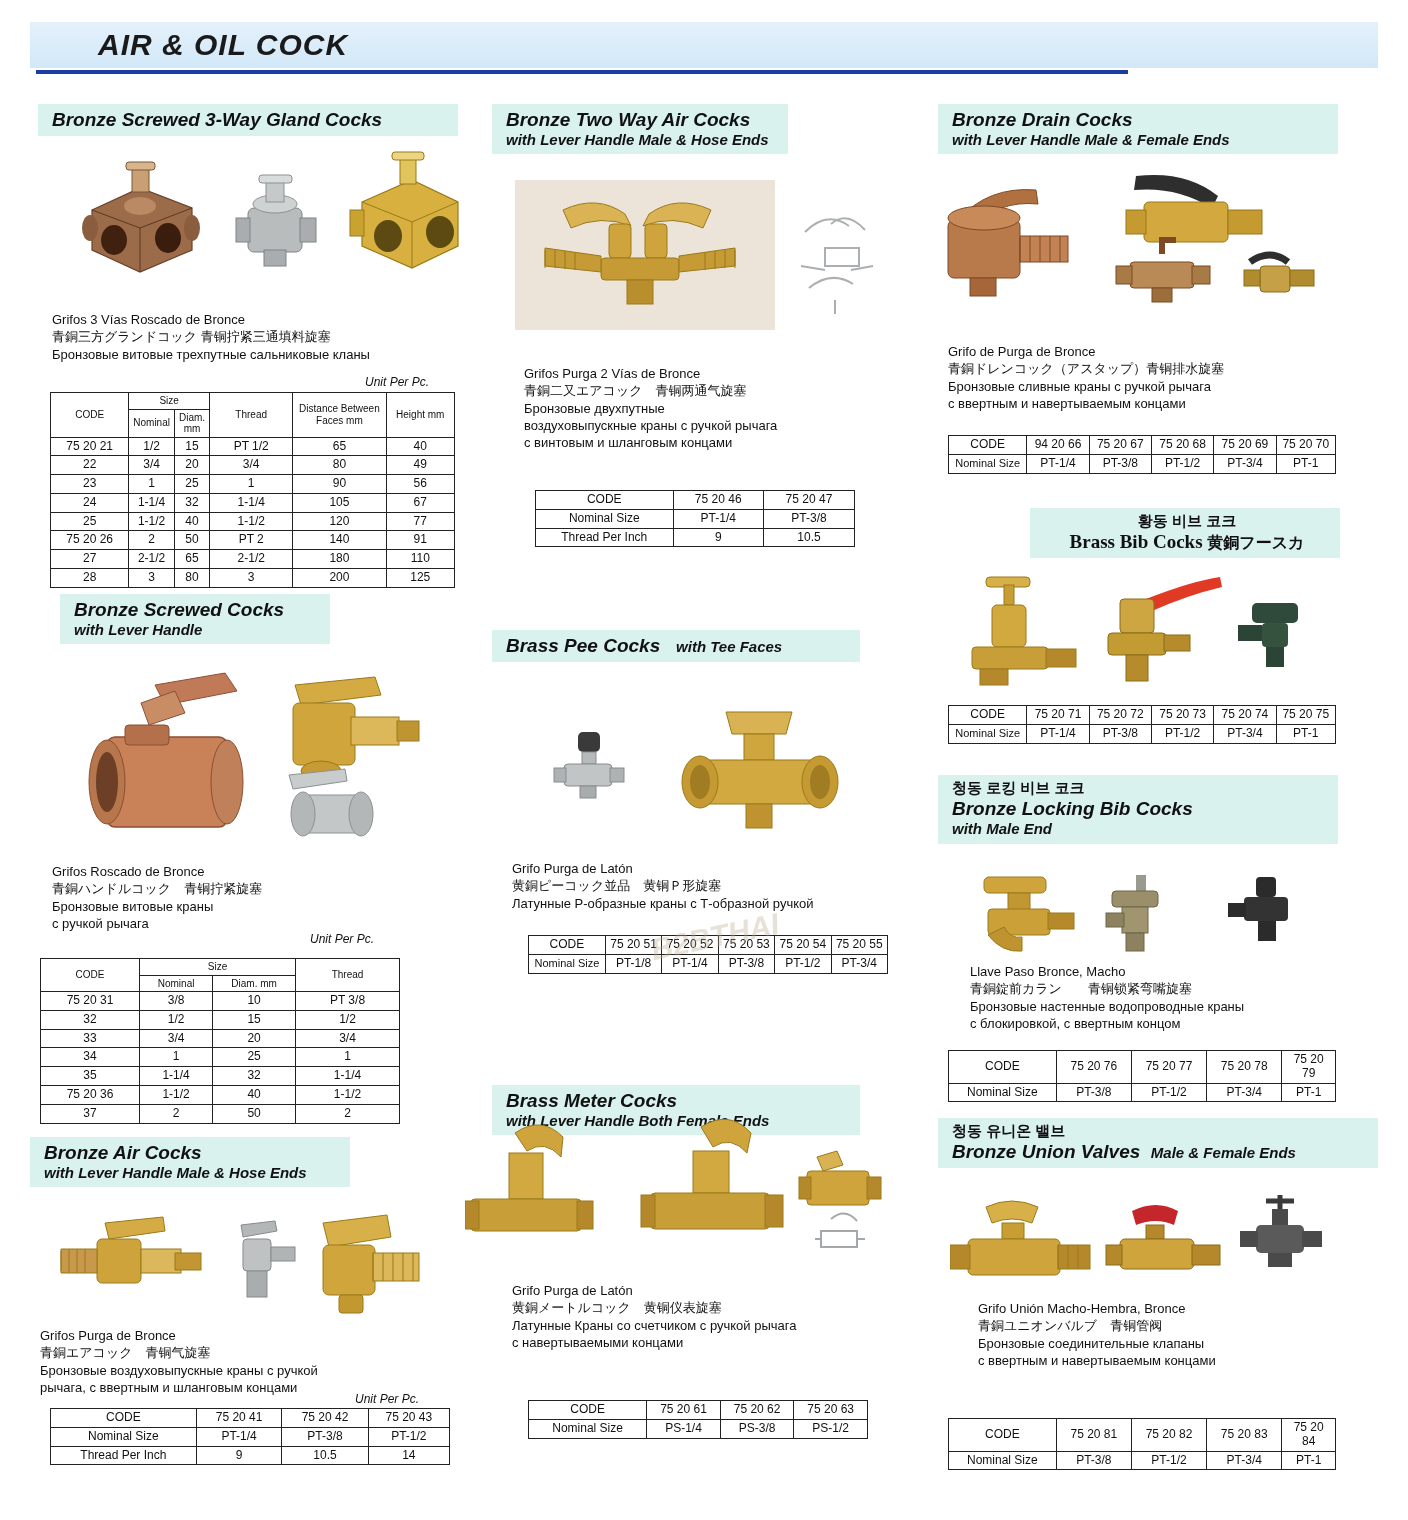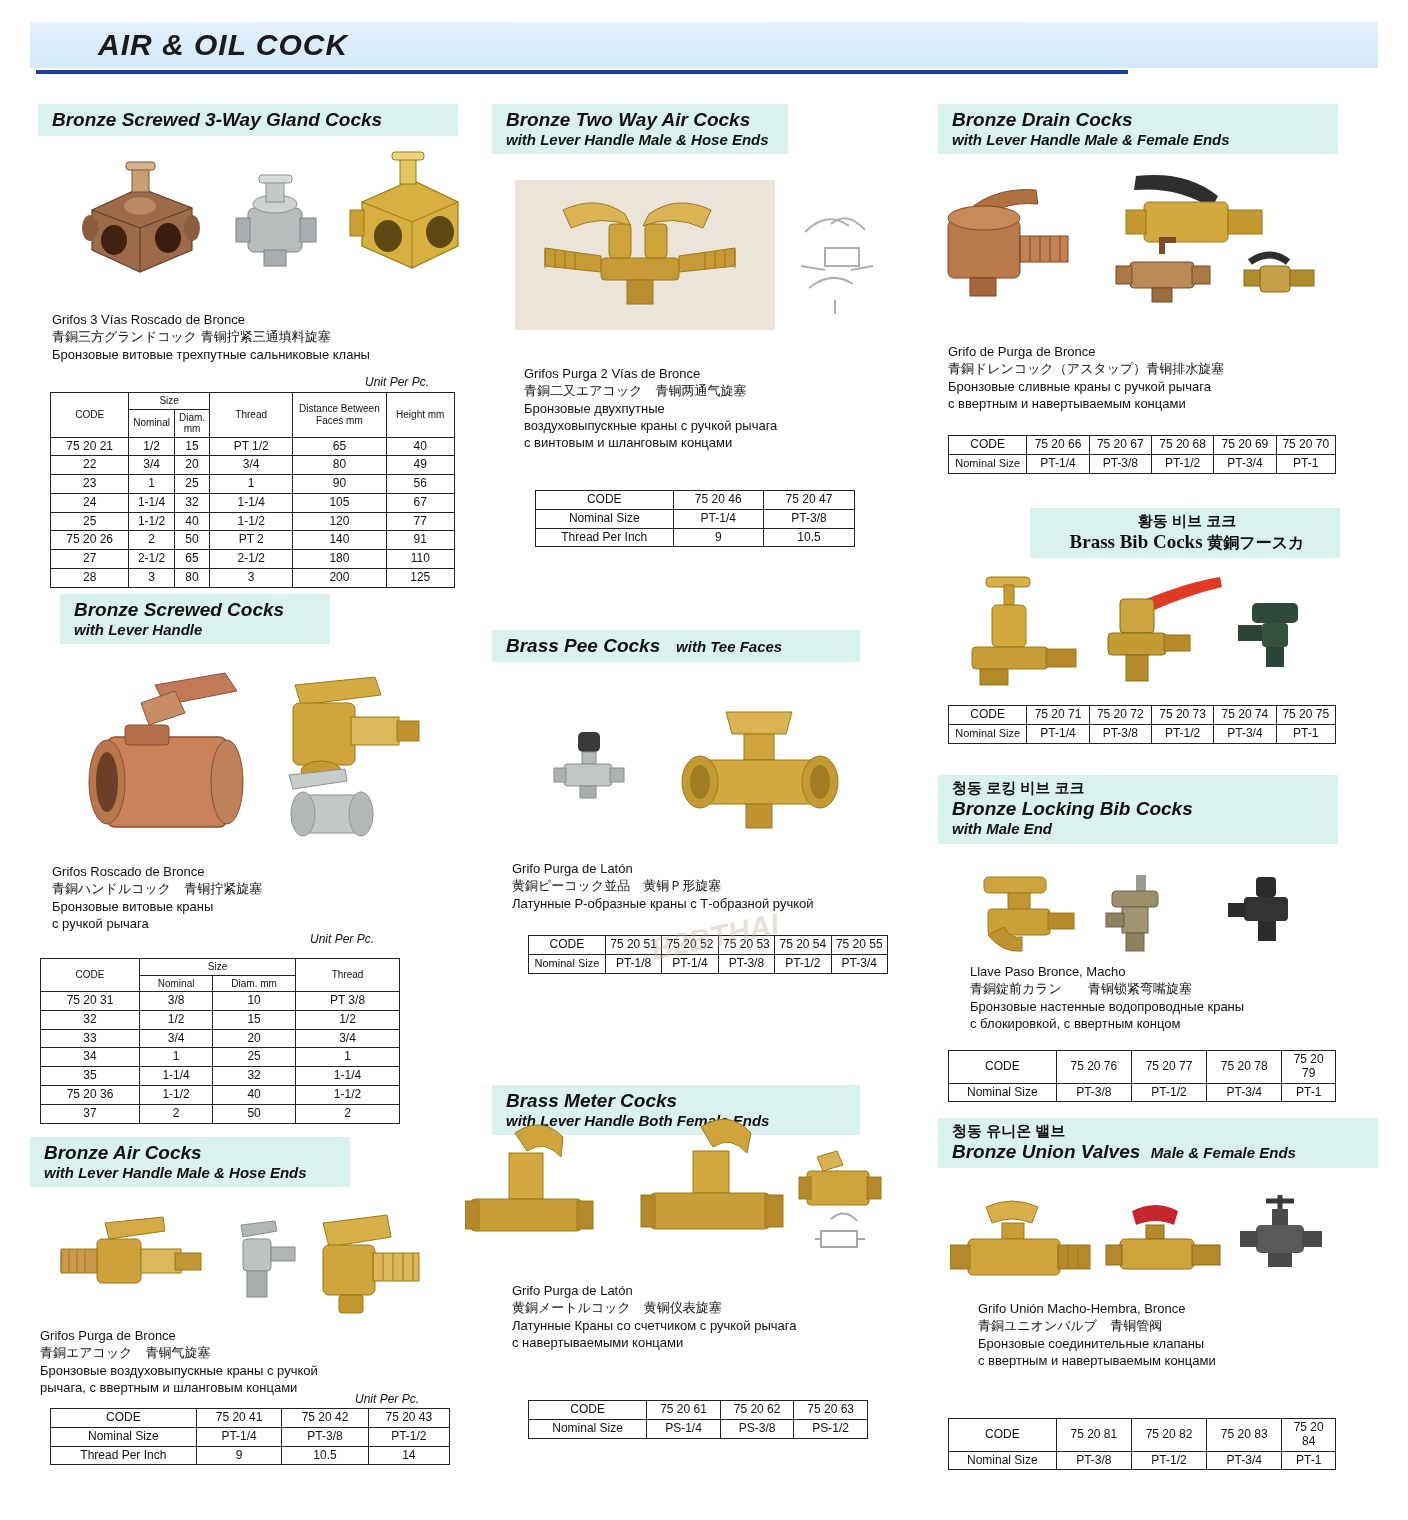--- a/index.html
+++ b/index.html
@@ -588,21 +588,21 @@
     <span class="sp">Grifo de Purga de Bronce</span>
     <span class="cjk">青銅ドレンコック（アスタップ）青铜排水旋塞</span>
     <span class="ru">Бронзовые сливные краны с ручкой рычага</span>
     <span class="ru">с ввертным и навертываемым концами</span>
   </div>
 
   <table class="tbl" style="left:948px;top:435px;width:388px;">
     <tbody>
         <tr>
       <td style="width:80px;">CODE</td>
-      <td class="codecell" style="width:66px;">75 20 66</td>
+      <td class="codecell" style="width:66px;">94 20 66</td>
       <td class="codecell" style="width:66px;">75 20 67</td>
       <td class="codecell" style="width:66px;">75 20 68</td>
       <td class="codecell" style="width:66px;">75 20 69</td>
       <td class="codecell" style="width:62px;">75 20 70</td>
     </tr>
     <tr>
       <td style="font-size:11px;">Nominal Size</td>
       <td>PT-1/4</td>
       <td>PT-3/8</td>
       <td>PT-1/2</td>

